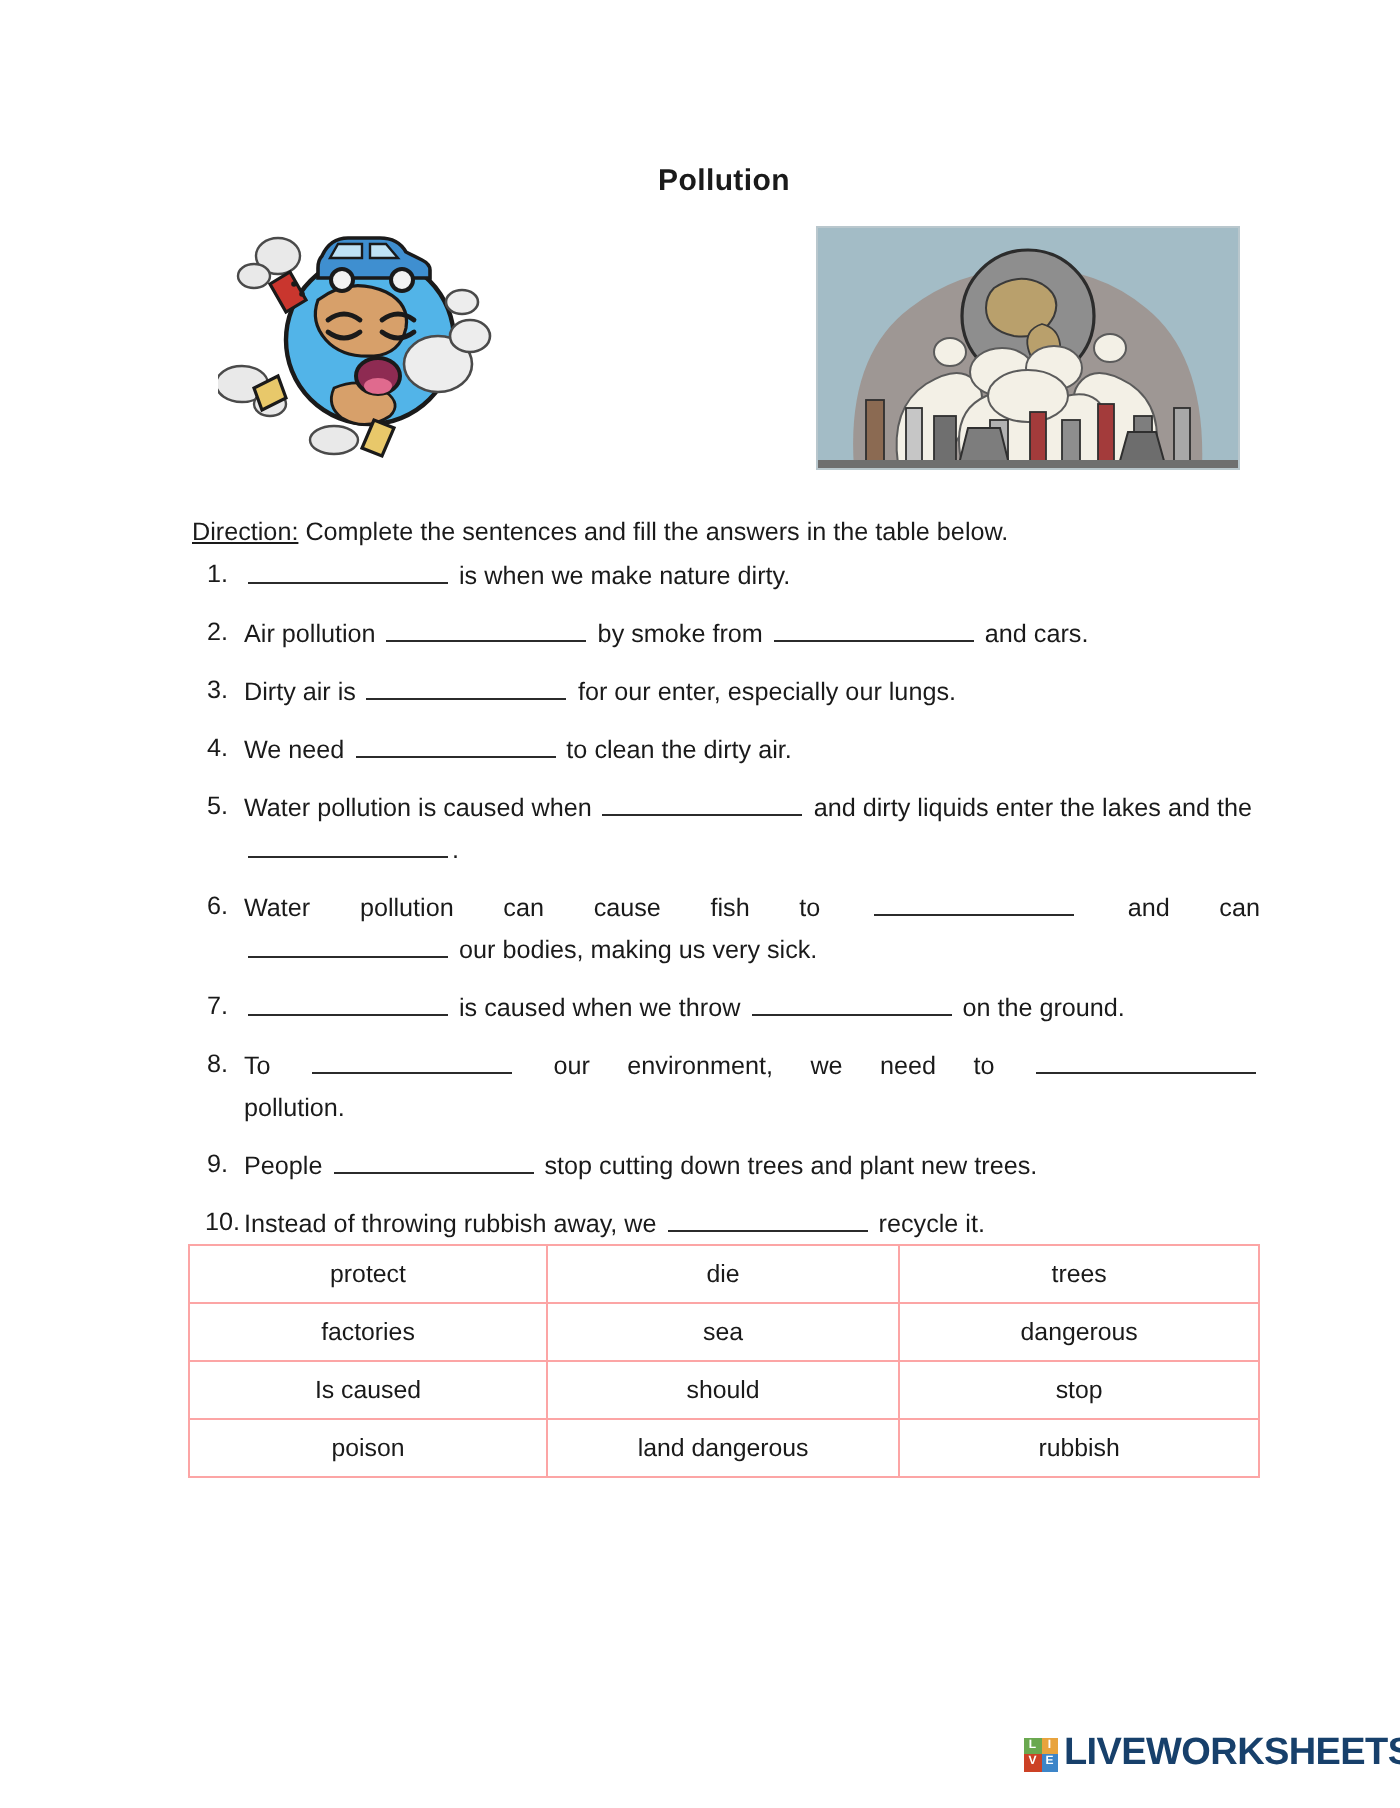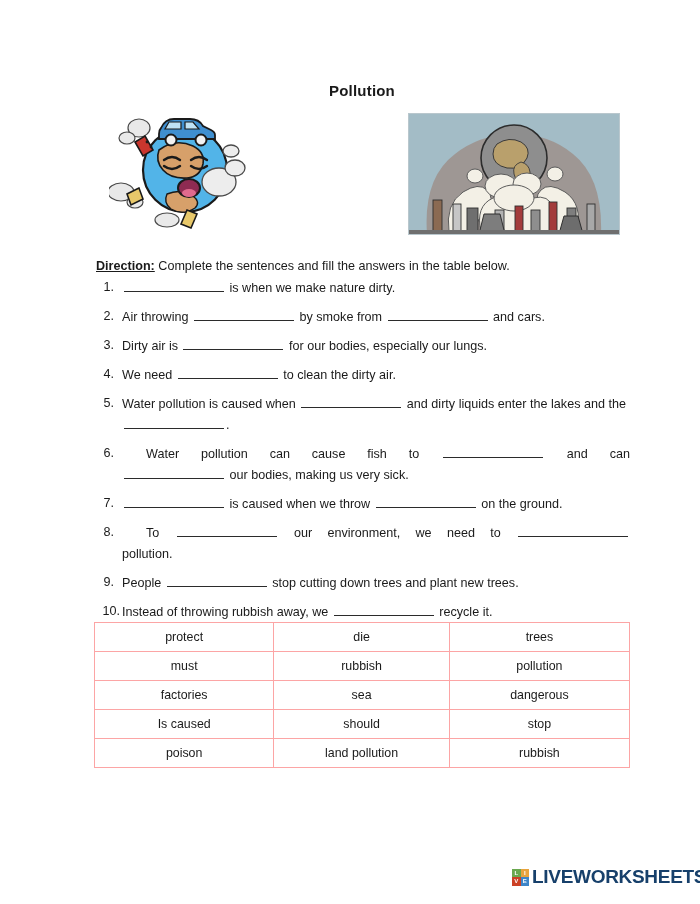--- a/index.html
+++ b/index.html
@@ -50,21 +50,21 @@
 
   
   .direction-row {
     position: absolute;
     left: 84px; top: 258px;
     width: 540px;
     font-size: 12.6px;
     line-height: 16px;
   }
   .direction-label {
-    font-weight: bold;
+    font-weight: normal;
     text-decoration: underline;
   }
 
   
   .questions {
     position: absolute;
     left: 84px; top: 278px;
     width: 534px;
     font-size: 12.6px;
   }
@@ -89,21 +89,20 @@
     line-height: 21px;
   }
   .q-body.justify {
     text-align: justify;
     text-align-last: left;
   }
   .q-body.justify .lineA {
     display: block;
     text-align: justify;
     text-align-last: justify;
-    margin-left: 24px;
   }
   .blank {
     display: inline-block;
     border-bottom: 1px solid #2b2b2b;
     height: 12px;
     vertical-align: baseline;
     margin: 0 2px;
   }
   .blank.w1 { width: 100px; }
   .blank.w3 { width: 110px; }
@@ -266,26 +265,26 @@
 
   <div class="questions">
 
     <div class="q-item">
       <div class="q-num">1.</div>
       <div class="q-body"><span class="blank w1"></span><span> is when we make nature dirty.</span></div>
     </div>
 
     <div class="q-item">
       <div class="q-num">2.</div>
-      <div class="q-body"><span>Air throwing </span><span class="blank w1"></span><span> by smoke from </span><span class="blank w1"></span><span> and cars.</span></div>
+      <div class="q-body"><span>Air pollution </span><span class="blank w1"></span><span> by smoke from </span><span class="blank w1"></span><span> and cars.</span></div>
     </div>
 
     <div class="q-item">
       <div class="q-num">3.</div>
-      <div class="q-body"><span>Dirty air is </span><span class="blank w1"></span><span> for our bodies, especially our lungs.</span></div>
+      <div class="q-body"><span>Dirty air is </span><span class="blank w1"></span><span> for our enter, especially our lungs.</span></div>
     </div>
 
     <div class="q-item">
       <div class="q-num">4.</div>
       <div class="q-body"><span>We need </span><span class="blank w1"></span><span> to clean the dirty air.</span></div>
     </div>
 
     <div class="q-item">
       <div class="q-num">5.</div>
       <div class="q-body"><span>Water pollution is caused when </span><span class="blank w1"></span><span> and dirty liquids enter the lakes and the </span><span class="blank w1"></span><span>.</span></div>
@@ -317,39 +316,34 @@
     </div>
 
   </div>
 
   <table class="answer-table">
     <tbody>
       <tr>
         <td>protect</td>
         <td>die</td>
         <td>trees</td>
-      </tr>
-      <tr>
-        <td>must</td>
-        <td>rubbish</td>
-        <td>pollution</td>
       </tr>
       <tr>
         <td>factories</td>
         <td>sea</td>
         <td>dangerous</td>
       </tr>
       <tr>
         <td>Is caused</td>
         <td>should</td>
         <td>stop</td>
       </tr>
       <tr>
         <td>poison</td>
-        <td>land pollution</td>
+        <td>land dangerous</td>
         <td>rubbish</td>
       </tr>
     </tbody>
   </table>
 
   <div class="footer-logo">
     <div class="logo-mark">
       <span class="lm-l">L</span>
       <span class="lm-i">I</span>
       <span class="lm-v">V</span>

